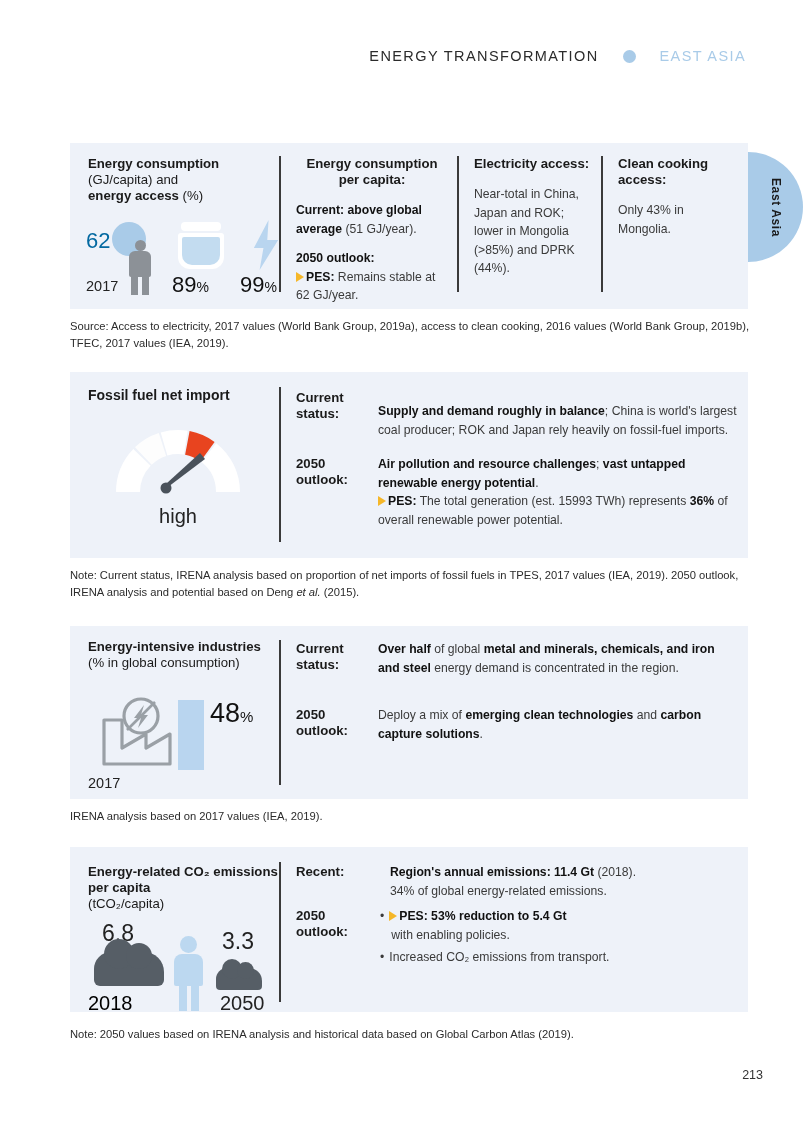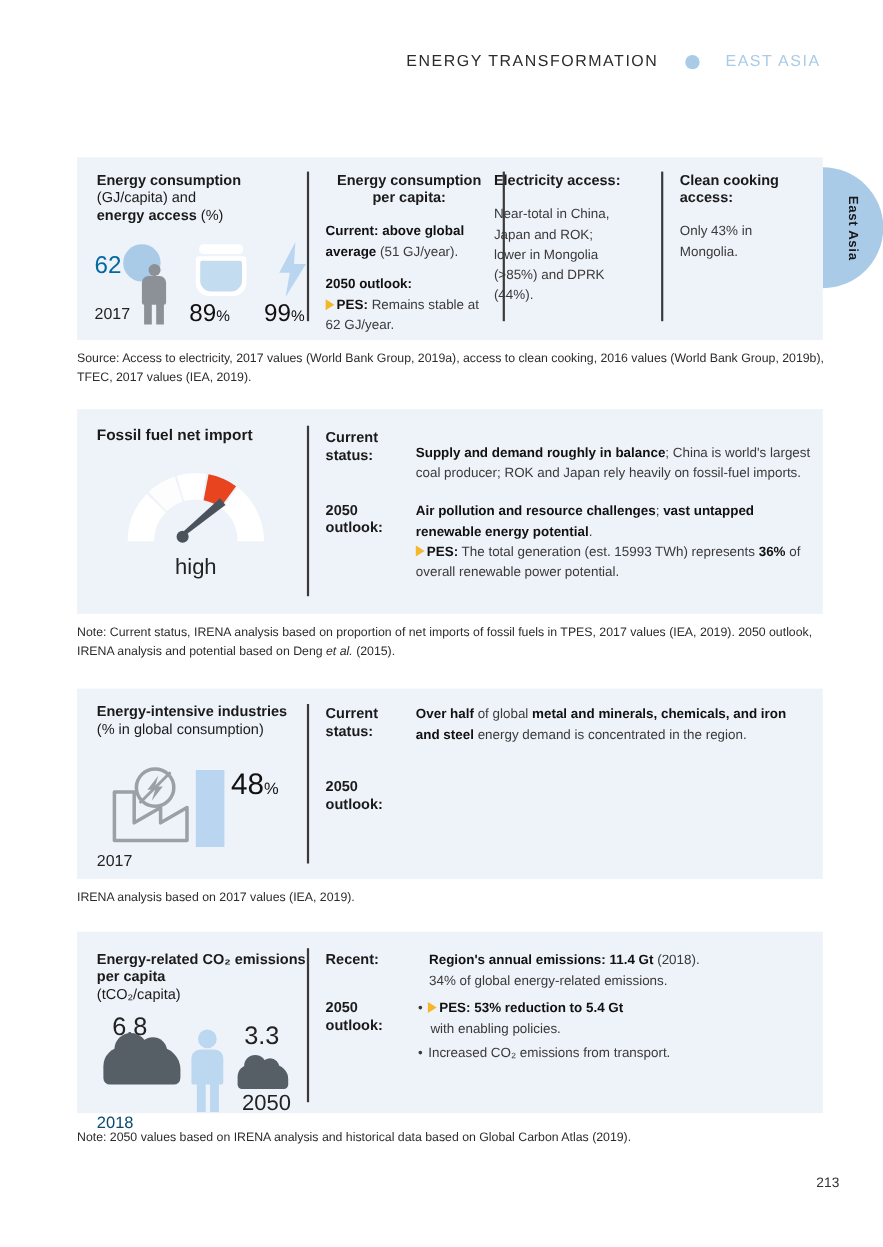--- a/index.html
+++ b/index.html
@@ -72,21 +72,21 @@
     width: 0; height: 0;
     border-left: 8px solid #f5b729;
     border-top: 5.5px solid transparent;
     border-bottom: 5.5px solid transparent;
     vertical-align: -1px; margin-right: 2px;
   }
 
   
   #p1c1 { position: absolute; left: 88px; top: 156px; width: 180px; }
   #p1c2 { position: absolute; left: 296px; top: 156px; width: 152px; }
-  #p1c3 { position: absolute; left: 449px; top: 156px; width: 120px; }
+  #p1c3 { position: absolute; left: 474px; top: 156px; width: 120px; }
   #p1c4 { position: absolute; left: 618px; top: 156px; width: 120px; }
 
   .infographic1 { position: absolute; left: 84px; top: 222px; width: 200px; height: 80px; }
   .n62 { position: absolute; left: 2px; top: 6px; font-size: 22px; color: #0369a1; }
   .y2017 { position: absolute; left: 2px; top: 56px; font-size: 14.5px; color: #222; }
   .blue-circle {
     position: absolute; left: 28px; top: 0px;
     width: 34px; height: 34px; border-radius: 50%; background: #a9cbe8;
   }
   .person {
@@ -168,21 +168,21 @@
     background: #565e66; border-radius: 11px 13px 4px 4px;
   }
   .cloud-small::before {
     content: ""; position: absolute; left: 6px; top: -9px;
     width: 20px; height: 20px; border-radius: 50%; background: #565e66;
   }
   .cloud-small::after {
     content: ""; position: absolute; left: 21px; top: -6px;
     width: 17px; height: 17px; border-radius: 50%; background: #565e66;
   }
-  .yr-2018 { position: absolute; left: 88px; top: 992px; font-size: 15px; color: #0c4a6e; margin-top: 20px; }
+  .yr-2018 { position: absolute; left: 88px; top: 992px; font-size: 20px; color: #000000; }
   .yr-2050 { position: absolute; left: 220px; top: 992px; font-size: 20px; color: #222; }
 
   #p4lbl1 { position: absolute; left: 296px; top: 864px; width: 82px; }
   #p4lbl2 { position: absolute; left: 296px; top: 908px; width: 82px; }
   #p4txt1 { position: absolute; left: 390px; top: 863px; width: 350px; }
   #p4txt2 { position: absolute; left: 380px; top: 907px; width: 355px; }
   .bullet-row { display: flex; gap: 5px; }
   .bullet-row .dot { flex: none; }
 
   .page-num {
@@ -319,20 +319,23 @@
   <div class="y2017b">2017</div>
 
   <div class="vdiv" style="left:279px; top:640px; height:145px;"></div>
 
   <div id="p3lbl1" class="col-title">Current status:</div>
   <div id="p3txt1" class="body-text">
     <b>Over half</b><span> of global </span><b>metal and minerals, chemicals, and iron and steel</b><span> energy demand is concentrated in the region.</span>
   </div>
 
   <div id="p3lbl2" class="col-title">2050 outlook:</div>
+  <div id="p3txt2" class="body-text">
+    <span>Deploy a mix of </span><b>emerging clean technologies</b><span> and </span><b>carbon capture solutions</b><span>.</span>
+  </div>
 
   <div class="note" id="note3">IRENA analysis based on 2017 values (IEA, 2019).</div>
 
   <div class="panel" id="panel4"></div>
 
   <div id="p4title" class="col-title">
     <span>Energy-related CO₂ emissions per capita</span><br>
     <span class="light">(tCO₂/capita)</span>
   </div>
 

